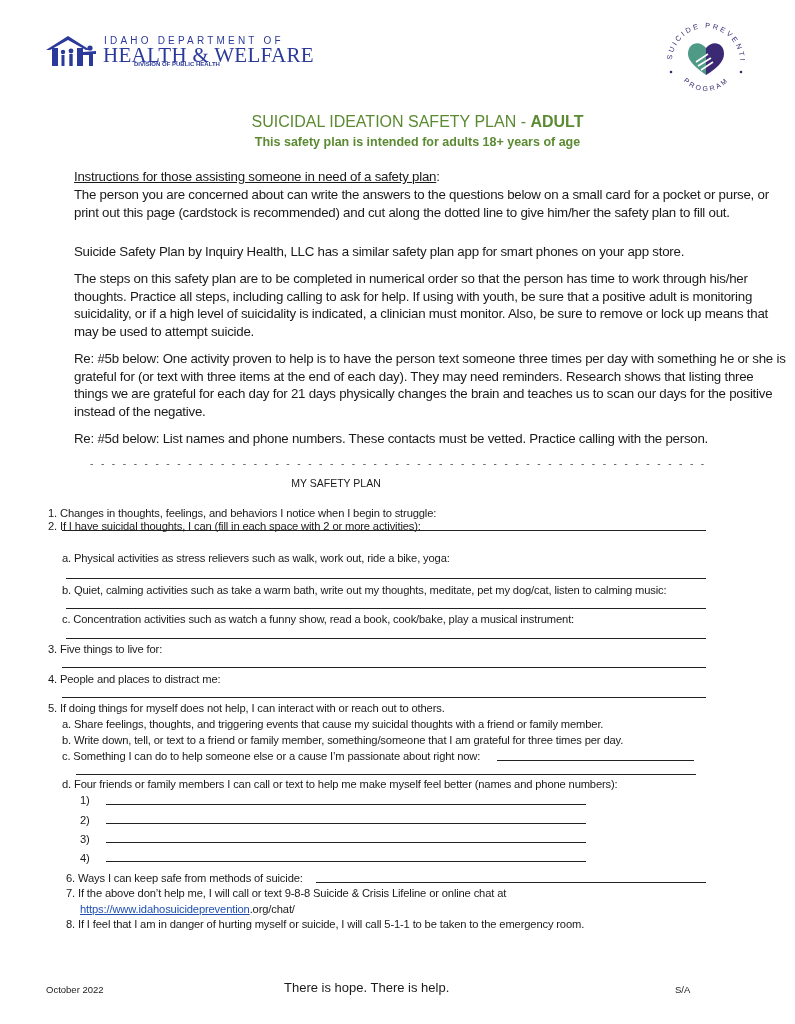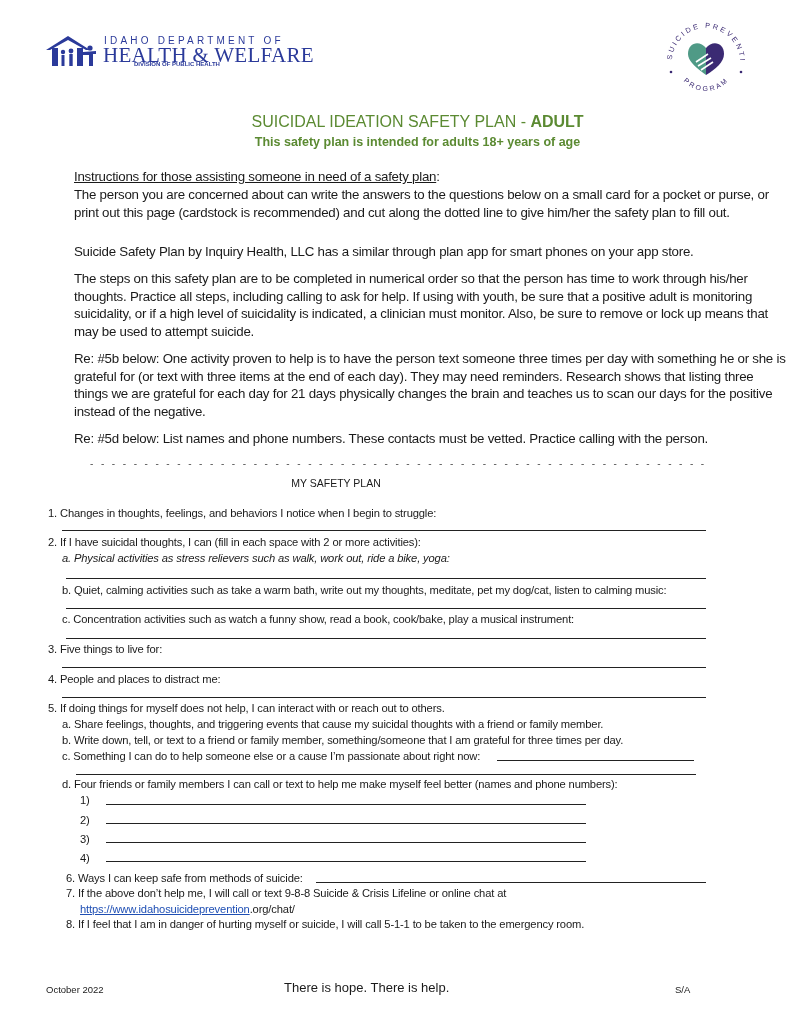--- a/index.html
+++ b/index.html
@@ -76,34 +76,34 @@
     <path d="M48 34 C54 26 66 28 66 40 C66 48 58 55 48 61 Z" fill="#3b2a73"></path>
     <path d="M38 48 L50 40 M40 52 L53 44 M43 56 L55 48" stroke="#ffffff" stroke-width="1.6"></path>
   </svg>
 </div>
 
 <div class="abs title"><span>SUICIDAL IDEATION SAFETY PLAN - </span><b>ADULT</b></div>
 <div class="abs subtitle">This safety plan is intended for adults 18+ years of age</div>
 
 <div class="abs p" style="top:168px;"><span class="u">Instructions for those assisting someone in need of a safety plan</span><span>:</span></div>
 <div class="abs p" style="top:186px;">The person you are concerned about can write the answers to the questions below on a small card for a pocket or purse, or print out this page (cardstock is recommended) and cut along the dotted line to give him/her the safety plan to fill out.</div>
-<div class="abs p" style="top:243px;">Suicide Safety Plan by Inquiry Health, LLC has a similar through plan app for smart phones on your app store.</div>
+<div class="abs p" style="top:243px;">Suicide Safety Plan by Inquiry Health, LLC has a similar safety plan app for smart phones on your app store.</div>
 <div class="abs p" style="top:270px;">The steps on this safety plan are to be completed in numerical order so that the person has time to work through his/her thoughts.  Practice all steps, including calling to ask for help.  If using with youth, be sure that a positive adult is monitoring suicidality, or if a high level of suicidality is indicated, a clinician must monitor.  Also, be sure to remove or lock up means that may be used to attempt suicide.</div>
 <div class="abs p" style="top:350px;">Re: #5b below:  One activity proven to help is to have the person text someone three times per day with something he or she is grateful for (or text with three items at the end of each day).  They may need reminders.  Research shows that listing three things we are grateful for each day for 21 days physically changes the brain and teaches us to scan our days for the positive instead of the negative.</div>
 <div class="abs p" style="top:430px;">Re: #5d below:  List names and phone numbers. These contacts must be vetted.  Practice calling with the person.</div>
 
 <div class="abs dashed-text">- - - - - - - - - - - - - - - - - - - - - - - - - - - - - - - - - - - - - - - - - - - - - - - - - - - - - - - - - - - - - - - - - - - - - - - - - - - - - - - -</div>
 
 <div class="abs sp-title">MY SAFETY PLAN</div>
 
 <div class="abs item" style="left:48px; top:506px;">1.  Changes in thoughts, feelings, and behaviors I notice when I begin to struggle:</div>
 <div class="abs line" style="left:62px; width:644px; top:530px;"></div>
 
-<div class="abs item" style="left:48px; top:535px;">2.  If I have suicidal thoughts, I can (fill in each space with 2 or more activities):</div>
-<div class="abs item" style="left:62px; top:551px;font-style:italic;">a. Physical activities as stress relievers such as walk, work out, ride a bike, yoga:</div>
+<div class="abs item" style="left:48px; top:519px;">2.  If I have suicidal thoughts, I can (fill in each space with 2 or more activities):</div>
+<div class="abs item" style="left:62px; top:551px;">a. Physical activities as stress relievers such as walk, work out, ride a bike, yoga:</div>
 <div class="abs line" style="left:66px; width:640px; top:578px;"></div>
 <div class="abs item" style="left:62px; top:583px;">b. Quiet, calming activities such as take a warm bath, write out my thoughts, meditate, pet my dog/cat, listen to calming music:</div>
 <div class="abs line" style="left:66px; width:640px; top:608px;"></div>
 <div class="abs item" style="left:62px; top:612px;">c. Concentration activities such as watch a funny show, read a book, cook/bake, play a musical instrument:</div>
 <div class="abs line" style="left:66px; width:640px; top:638px;"></div>
 
 <div class="abs item" style="left:48px; top:642px;">3.  Five things to live for:</div>
 <div class="abs line" style="left:62px; width:644px; top:667px;"></div>
 
 <div class="abs item" style="left:48px; top:672px;">4.  People and places to distract me:</div>

